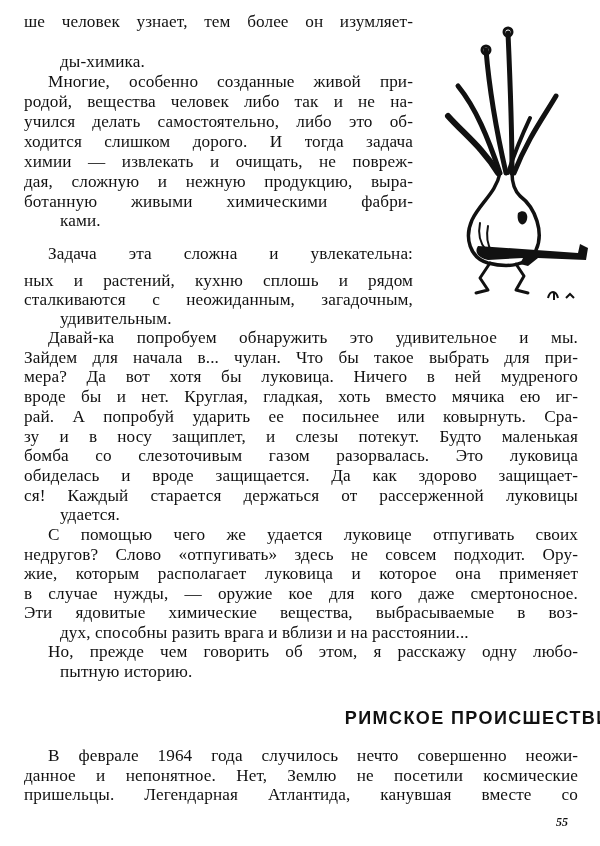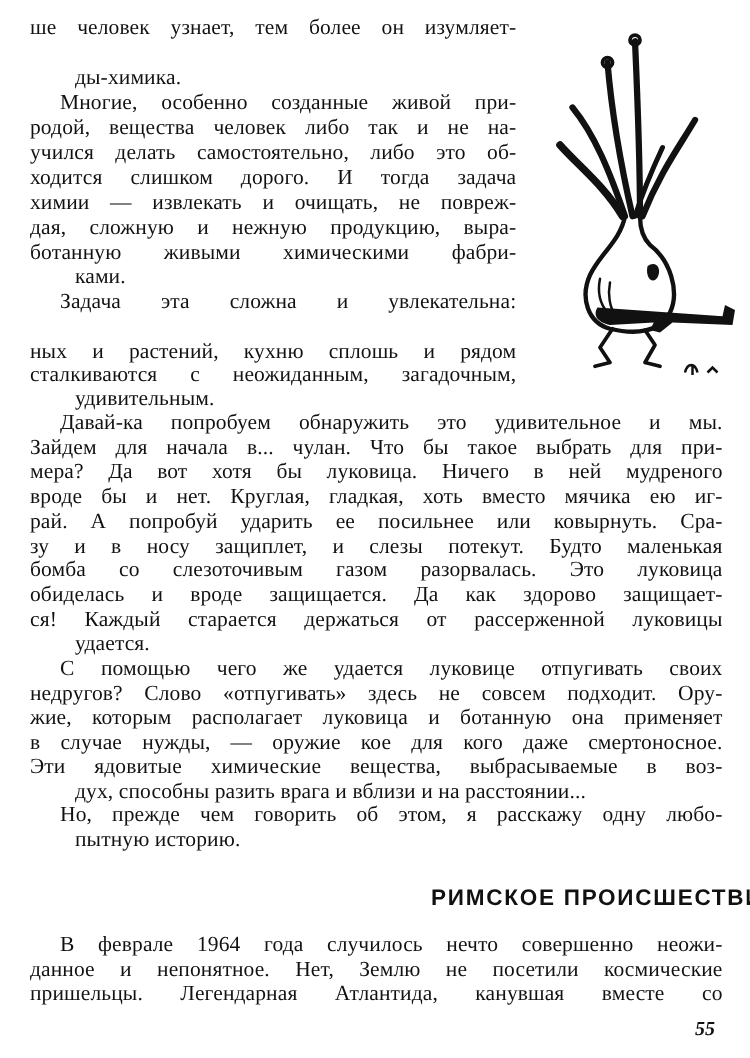--- a/index.html
+++ b/index.html
@@ -8,60 +8,60 @@
   .page { position: absolute; left: 0; top: 0; width: 600px; height: 846px; }
   .line { position: absolute; left: 24px; height: 20px; font-size: 17.2px; line-height: 20px;
           white-space: nowrap; text-align: justify; text-align-last: justify; letter-spacing: 0.1px; }
   .line.narrow { width: 389px; }
   .line.wide { width: 554px; }
   .line.last { text-align-last: left; margin-left: 36px; }
   .line.indent { padding-left: 24px; box-sizing: border-box; }
   .heading { position: absolute; left: 0; width: 600px; top: 706px; text-align: right;
              font-family: "Liberation Sans", "DejaVu Sans", sans-serif; font-weight: bold;
              font-size: 18px; letter-spacing: 1.4px; line-height: 24px; margin-left: 24px; }
-  .pagenum { position: absolute; left: 556px; top: 815px; font-weight: bold; font-size: 16px;
+  .pagenum { position: absolute; left: 556px; top: 815px; font-weight: bold; font-size: 12px;
              font-family: "Liberation Serif", serif; font-style: italic; }
   .illustration { position: absolute; left: 428px; top: 8px; width: 170px; height: 300px; }
 </style>
 </head>
 <body>
 
 <div class="page">
 
   <div class="line narrow" style="top:12px">ше человек узнает, тем более он изумляет-</div>
   <div class="line narrow last" style="top:52px">ды-химика.</div>
 
   <div class="line narrow indent" style="top:72px">Многие, особенно созданные живой при-</div>
   <div class="line narrow" style="top:92px">родой, вещества человек либо так и не на-</div>
   <div class="line narrow" style="top:112px">учился делать самостоятельно, либо это об-</div>
   <div class="line narrow" style="top:132px">ходится слишком дорого. И тогда задача</div>
   <div class="line narrow" style="top:152px">химии — извлекать и очищать, не повреж-</div>
   <div class="line narrow" style="top:172px">дая, сложную и нежную продукцию, выра-</div>
   <div class="line narrow" style="top:192px">ботанную живыми химическими фабри-</div>
   <div class="line narrow last" style="top:211px">ками.</div>
 
-  <div class="line narrow indent" style="top:231px">Задача эта сложна и увлекательна:</div>
+  <div class="line narrow indent" style="top:244px">Задача эта сложна и увлекательна:</div>
   <div class="line narrow" style="top:271px">ных и растений, кухню сплошь и рядом</div>
   <div class="line narrow" style="top:290px">сталкиваются с неожиданным, загадочным,</div>
   <div class="line narrow last" style="top:309px">удивительным.</div>
 
   <div class="line wide indent" style="top:328px">Давай-ка попробуем обнаружить это удивительное и мы.</div>
   <div class="line wide" style="top:348px">Зайдем для начала в... чулан. Что бы такое выбрать для при-</div>
   <div class="line wide" style="top:367px">мера? Да вот хотя бы луковица. Ничего в ней мудреного</div>
   <div class="line wide" style="top:387px">вроде бы и нет. Круглая, гладкая, хоть вместо мячика ею иг-</div>
   <div class="line wide" style="top:427px">зу и в носу защиплет, и слезы потекут. Будто маленькая</div>
   <div class="line wide" style="top:407px">рай. А попробуй ударить ее посильнее или ковырнуть. Сра-</div>
   <div class="line wide" style="top:446px">бомба со слезоточивым газом разорвалась. Это луковица</div>
   <div class="line wide" style="top:466px">обиделась и вроде защищается. Да как здорово защищает-</div>
   <div class="line wide" style="top:486px">ся! Каждый старается держаться от рассерженной луковицы</div>
   <div class="line wide last" style="top:505px">удается.</div>
 
   <div class="line wide indent" style="top:525px">С помощью чего же удается луковице отпугивать своих</div>
   <div class="line wide" style="top:545px">недругов? Слово «отпугивать» здесь не совсем подходит. Ору-</div>
-  <div class="line wide" style="top:564px">жие, которым располагает луковица и ботанную она применяет</div>
+  <div class="line wide" style="top:564px">жие, которым располагает луковица и которое она применяет</div>
   <div class="line wide" style="top:584px">в случае нужды, — оружие кое для кого даже смертоносное.</div>
   <div class="line wide" style="top:603px">Эти ядовитые химические вещества, выбрасываемые в воз-</div>
   <div class="line wide last" style="top:623px">дух, способны разить врага и вблизи и на расстоянии...</div>
 
   <div class="line wide indent" style="top:642px">Но, прежде чем говорить об этом, я расскажу одну любо-</div>
   <div class="line wide last" style="top:662px">пытную историю.</div>
 
   <div class="heading">РИМСКОЕ ПРОИСШЕСТВИЕ</div>
 
   <div class="line wide indent" style="top:746px">В феврале 1964 года случилось нечто совершенно неожи-</div>

